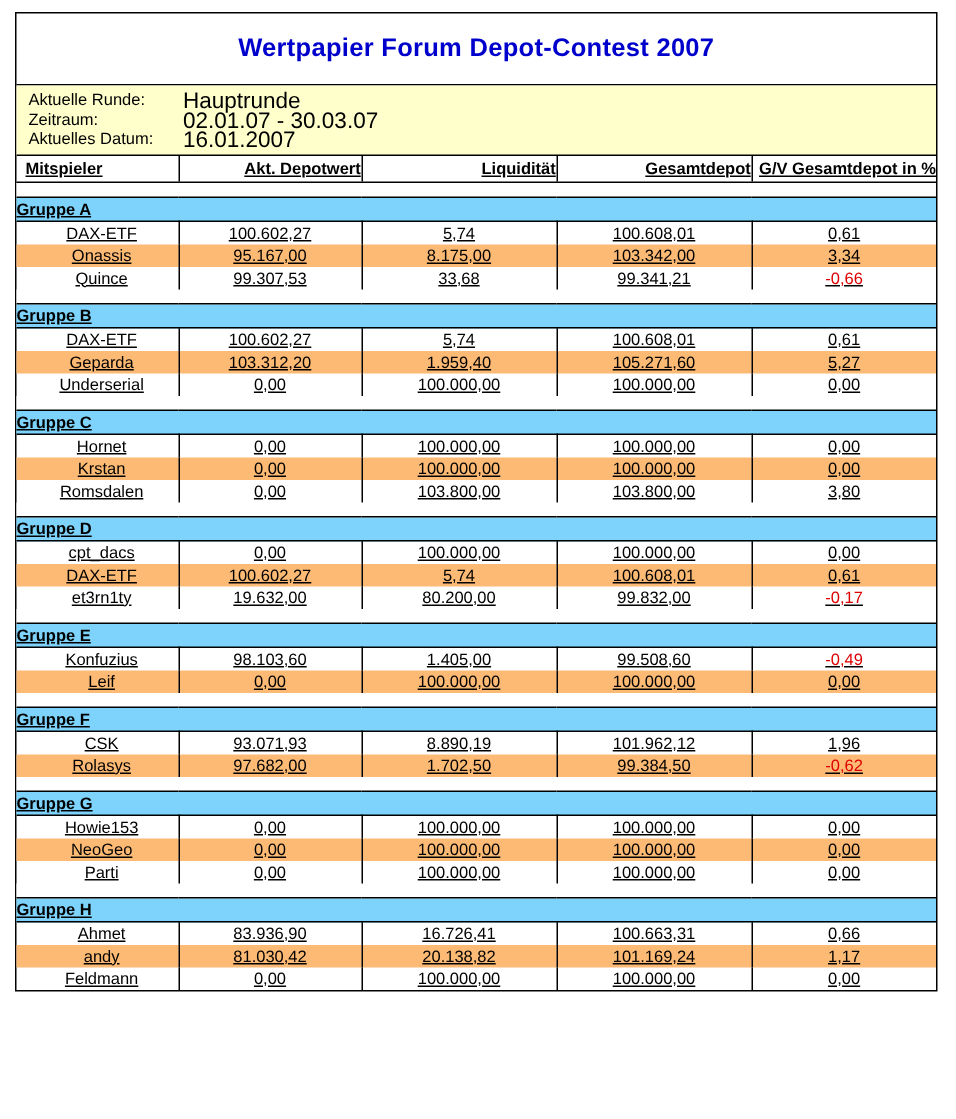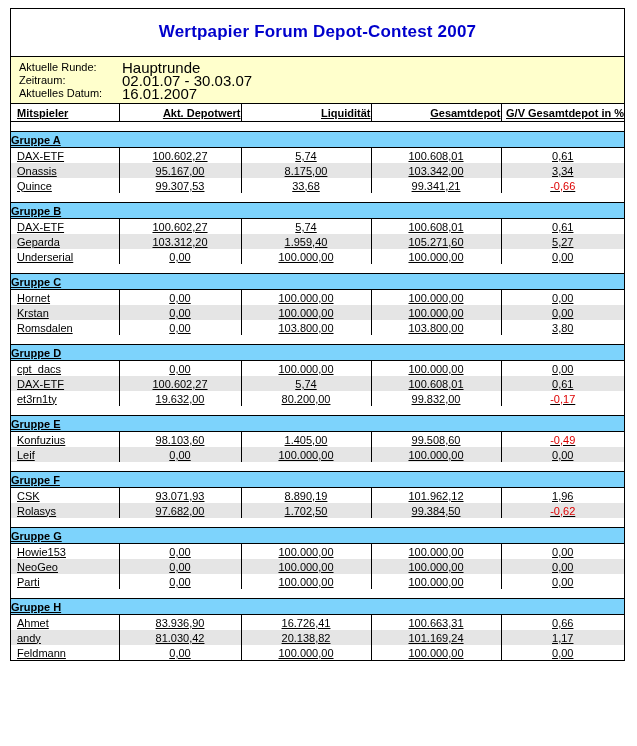--- a/index.html
+++ b/index.html
@@ -87,28 +87,28 @@
     height: 15px;
     border-top: 1px solid #000000;
     border-bottom: 1px solid #000000;
     padding-left: 6px;
   }
   tr.row td {
     height: 15px;
     vertical-align: middle;
   }
   tr.row td.c0 {
-    text-align: left;
+    text-align: center;
     padding-left: 6px;
   }
   tr.row td.num {
     text-align: center;
   }
   tr.alt td {
-    background: #e5e5e5;
+    background: #fdba74;
   }
   .neg {
     color: #dd0000;
   }
   .vline {
     border-left: 1px solid #000000;
   }
   .col0 { width: 108px; }
   .col1 { width: 122px; }
   .col2 { width: 130px; }

